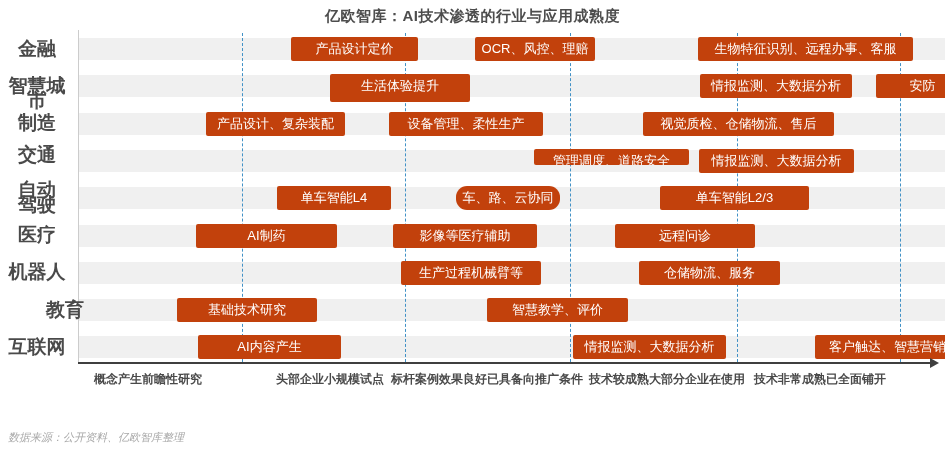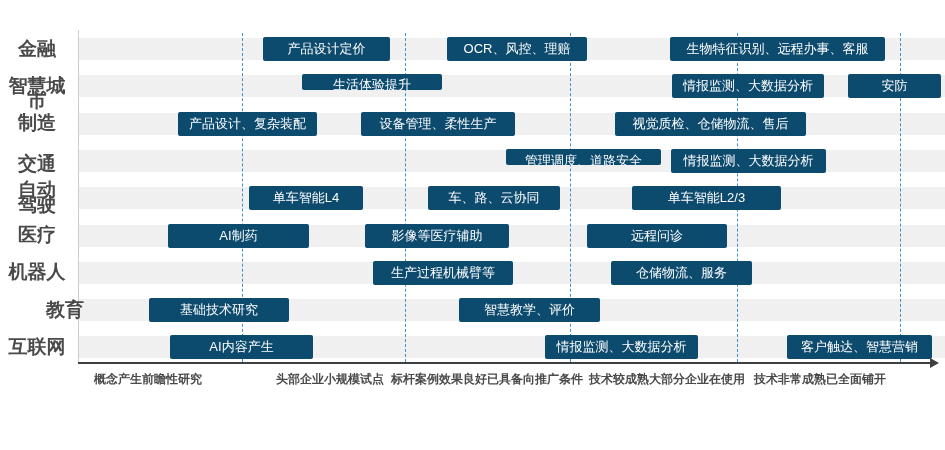--- a/index.html
+++ b/index.html
@@ -5,78 +5,79 @@
   html,body{margin:0;padding:0;background:#fff;}
   #page{position:relative;width:945px;height:450px;background:#ffffff;overflow:hidden;
         font-family:"Liberation Sans","DejaVu Sans",sans-serif;}
   .title{position:absolute;top:7px;left:0;width:100%;text-align:center;
          font-size:15px;font-weight:bold;color:#4d4d4d;letter-spacing:.5px;}
   .vline{position:absolute;left:78px;top:30px;width:1px;height:333px;background:#cccccc;}
   .band{position:absolute;left:79px;width:866px;height:22px;background:#f0f0f0;z-index:1;}
   .industry{position:absolute;left:0;width:74px;text-align:center;font-size:19px;
             font-weight:bold;color:#4a4a4a;line-height:15px;z-index:2;}
   .dash{position:absolute;top:33px;height:329px;width:0;border-left:1px dashed #4191c6;z-index:2;}
-  .box{position:absolute;height:24px;background:#0c4a6e;color:#ffffff;font-size:13px;
+  .box{position:absolute;height:24px;background:#c2410c;color:#ffffff;font-size:13px;
        line-height:24px;text-align:center;border-radius:2px;white-space:nowrap;
-       overflow:hidden;z-index:3;}
+       overflow:hidden;z-index:3;margin-left:28px;}
   .axis{position:absolute;left:78px;top:362px;width:854px;height:2px;background:#3f3f3f;z-index:4;}
   .arrow{position:absolute;left:930px;top:358px;width:0;height:0;z-index:4;
          border-top:5px solid transparent;border-bottom:5px solid transparent;
          border-left:9px solid #3f3f3f;}
   .stage{position:absolute;top:371px;height:33px;transform:translateX(-50%);
          display:flex;flex-direction:row;justify-content:flex-end;
          text-align:center;font-size:12px;font-weight:bold;color:#4a4a4a;
          line-height:16px;white-space:nowrap;z-index:2;}
   .source{position:absolute;left:8px;top:430px;font-size:11px;font-style:italic;color:#a8a8a8;}
 </style>
 </head>
 <body>
 
 <div id="page">
+  <div class="title">亿欧智库：AI技术渗透的行业与应用成熟度</div>
   <div class="vline"></div>
   <div id="chart">
       <div class="dash" style="left: 242px;"></div>
       <div class="dash" style="left: 405px;"></div>
       <div class="dash" style="left: 570px;"></div>
       <div class="dash" style="left: 737px;"></div>
       <div class="dash" style="left: 900px;"></div>
       <div class="band" style="top: 38px;"></div>
       <div class="industry" style="top: 40.5px;">
         <div>金融</div>
       </div>
       <div class="box" style="left: 263px; width: 127px; top: 37px; height: 24px;">产品设计定价</div>
-      <div class="box" style="left: 447px; width: 140px; top: 37px; height: 24px;">OCR、风控、理赔</div>
+      <div class="box" style="left: 447px; width: 120px; top: 37px; height: 24px;">OCR、风控、理赔</div>
       <div class="box" style="left: 670px; width: 215px; top: 37px; height: 24px;">生物特征识别、远程办事、客服</div>
       <div class="band" style="top: 75.3px;"></div>
       <div class="industry" style="top: 77.8px;">
         <div>智慧城市</div>
       </div>
-      <div class="box" style="left: 302px; width: 140px; top: 74.3px; height: 16px; font-family: Liberation Mono, monospace;">生活体验提升</div>
+      <div class="box" style="left: 302px; width: 140px; top: 74.3px; height: 28px;">生活体验提升</div>
       <div class="box" style="left: 672px; width: 152px; top: 74.3px; height: 24px;">情报监测、大数据分析</div>
       <div class="box" style="left: 848px; width: 93px; top: 74.3px; height: 24px;">安防</div>
       <div class="band" style="top: 112.6px;"></div>
       <div class="industry" style="top: 115.1px;">
         <div>制造</div>
       </div>
       <div class="box" style="left: 178px; width: 139px; top: 111.6px; height: 24px;">产品设计、复杂装配</div>
       <div class="box" style="left: 361px; width: 154px; top: 111.6px; height: 24px;">设备管理、柔性生产</div>
       <div class="box" style="left: 615px; width: 191px; top: 111.6px; height: 24px;">视觉质检、仓储物流、售后</div>
       <div class="band" style="top: 149.9px;"></div>
-      <div class="industry" style="top: 156px;">
+      <div class="industry" style="top: 147px;">
         <div>交通</div>
       </div>
       <div class="box" style="left: 506px; width: 155px; top: 148.9px; height: 16px;">管理调度、道路安全</div>
       <div class="box" style="left: 671px; width: 155px; top: 148.9px; height: 24px;">情报监测、大数据分析</div>
       <div class="band" style="top: 187.2px;"></div>
       <div class="industry" style="top: 182.2px;">
         <div>自动</div>
         <div>驾驶</div>
       </div>
       <div class="box" style="left: 249px; width: 114px; top: 186.2px; height: 24px;">单车智能L4</div>
-      <div class="box" style="left: 428px; width: 132px; top: 186.2px; height: 24px;">车、路、云协同</div>
+      <div class="box" style="left: 428px; width: 104px; top: 186.2px; height: 24px; border-radius: 11px;">车、路、云协同</div>
       <div class="box" style="left: 632px; width: 149px; top: 186.2px; height: 24px;">单车智能L2/3</div>
       <div class="band" style="top: 224.5px;"></div>
       <div class="industry" style="top: 227px;">
         <div>医疗</div>
       </div>
       <div class="box" style="left: 168px; width: 141px; top: 223.5px; height: 24px;">AI制药</div>
       <div class="box" style="left: 365px; width: 144px; top: 223.5px; height: 24px;">影像等医疗辅助</div>
       <div class="box" style="left: 587px; width: 140px; top: 223.5px; height: 24px;">远程问诊</div>
       <div class="band" style="top: 261.8px;"></div>
       <div class="industry" style="top: 264.3px;">
@@ -112,13 +113,14 @@
         <div>技术较成熟</div>
         <div>大部分企业在使用</div>
       </div>
       <div class="stage" style="left: 820px;">
         <div>技术非常成熟</div>
         <div>已全面铺开</div>
       </div>
     </div>
   <div class="axis"></div>
   <div class="arrow"></div>
+  <div class="source">数据来源：公开资料、亿欧智库整理</div>
 </div>
 
 </body></html>

